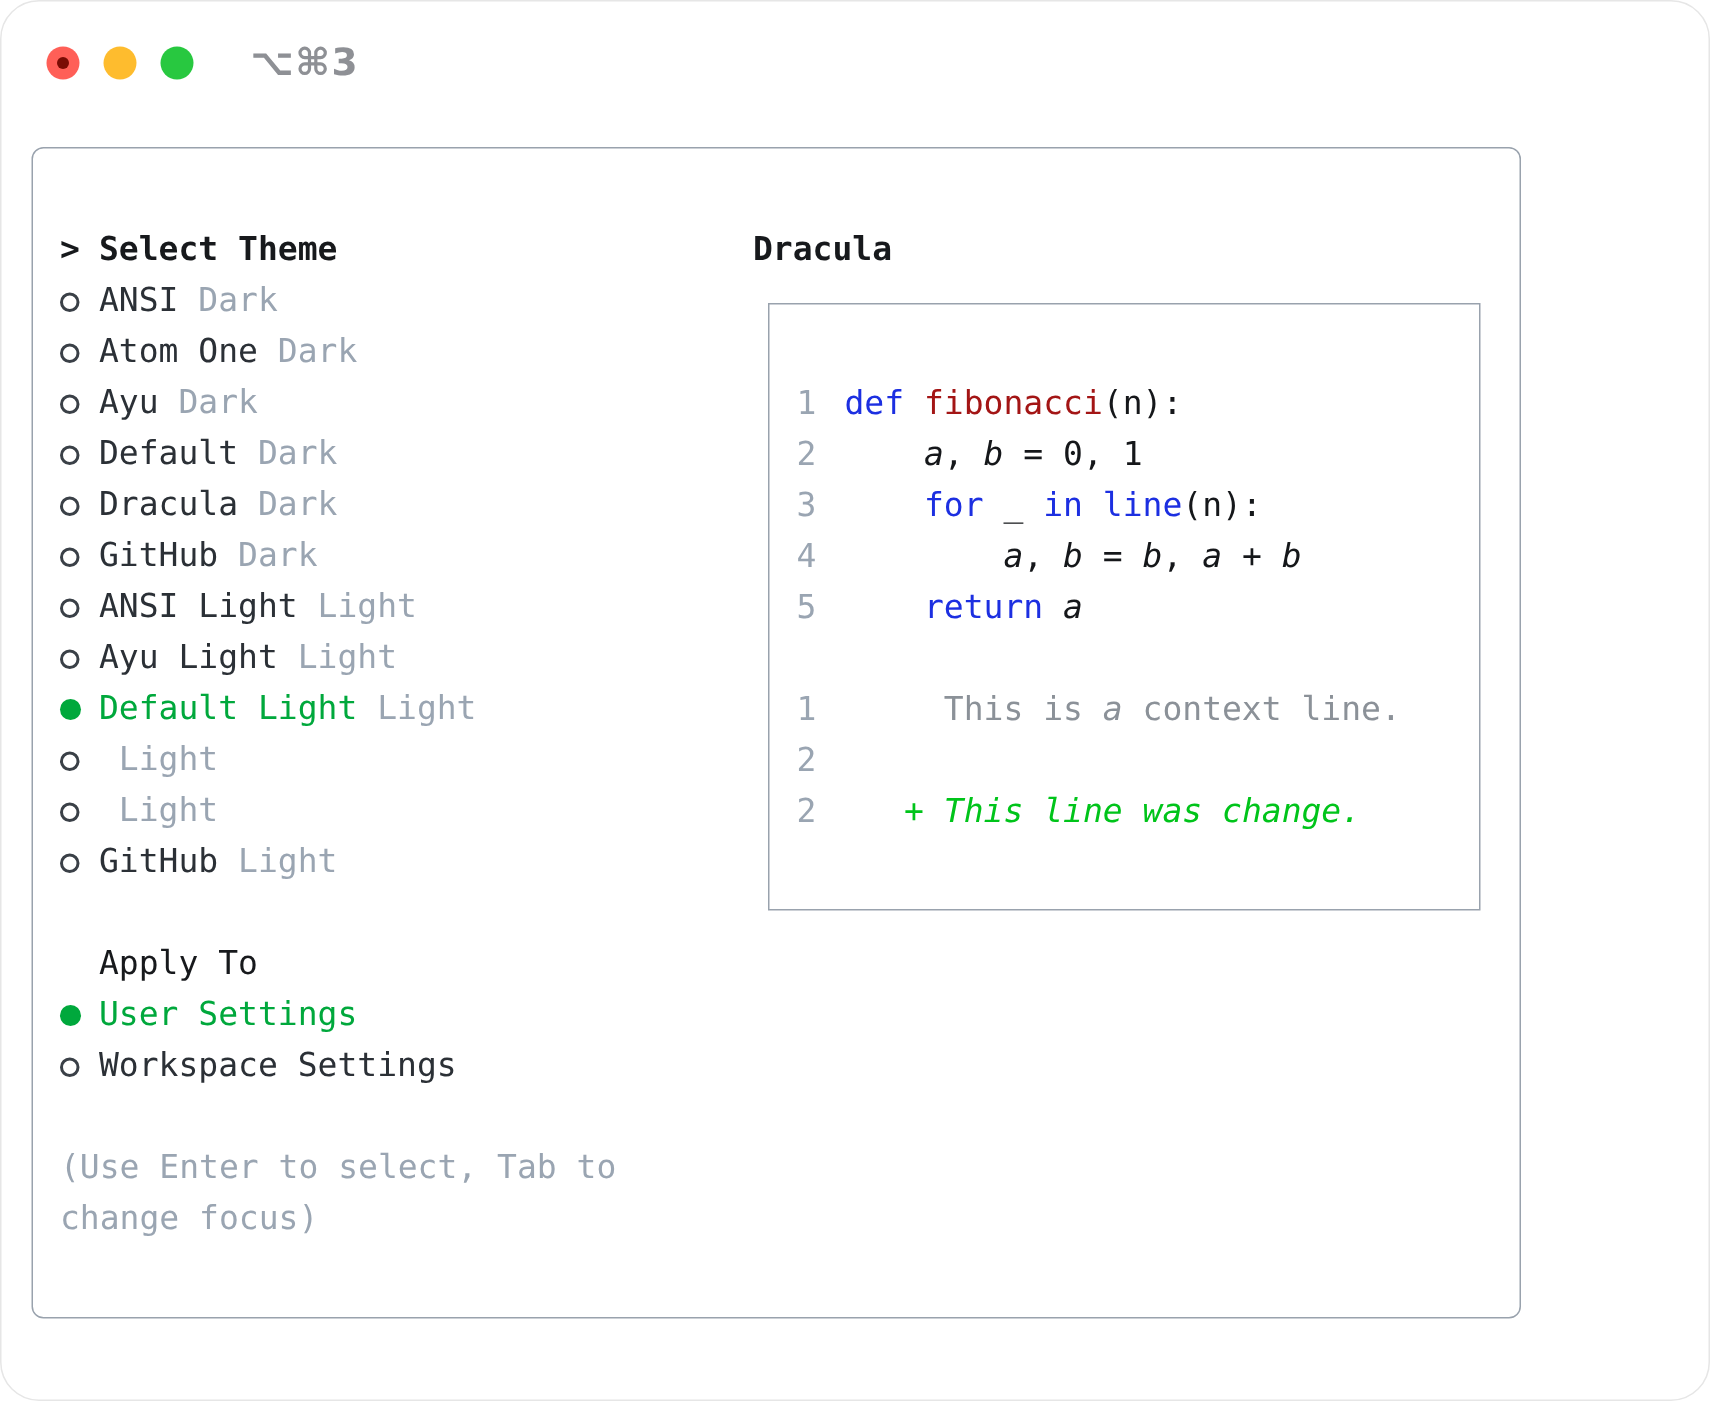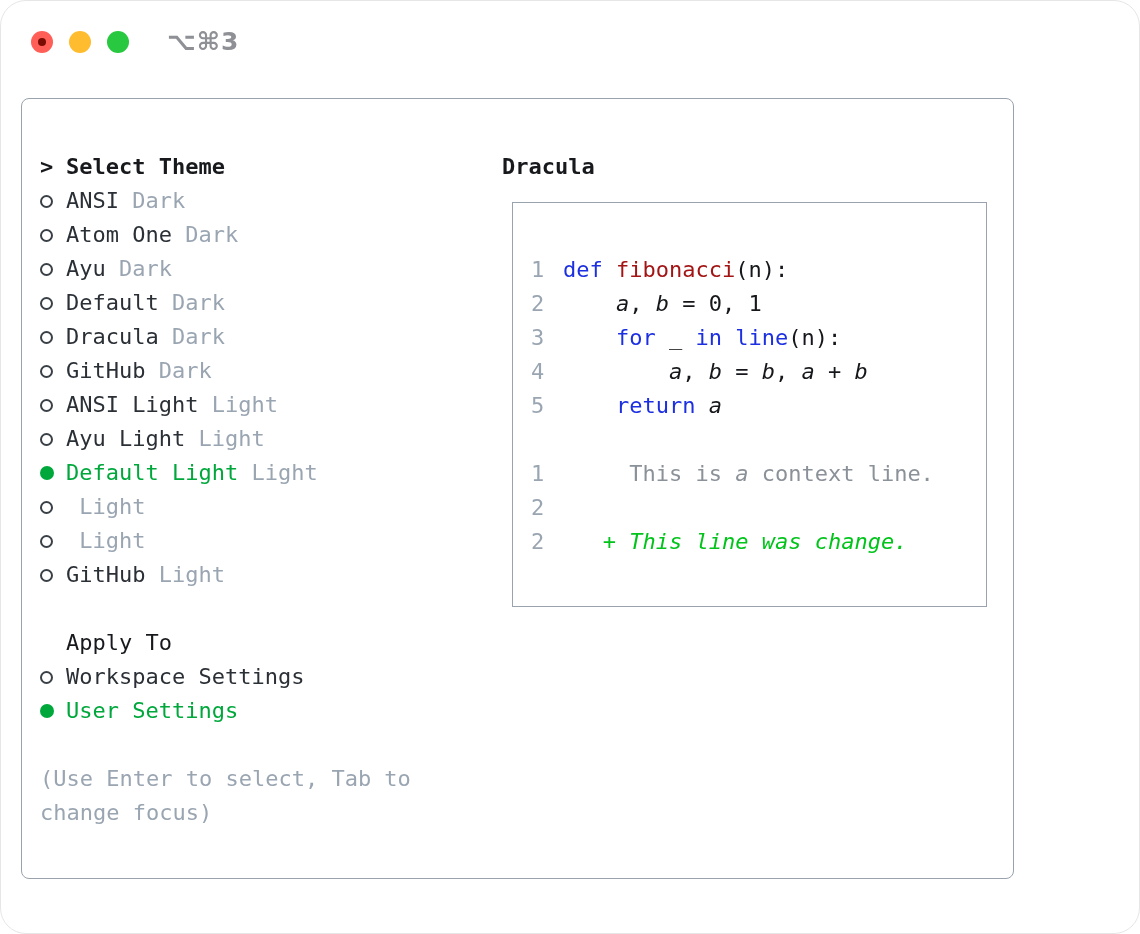--- a/index.html
+++ b/index.html
@@ -85,22 +85,22 @@
           <div class="row item"><span class="marker"><span class="radio"></span></span><span class="iname">GitHub</span><span class="tag"> Light</span></div>
         </div>
 
       <div class="spacer"></div>
 
       <div class="row apply-hdr">
         <span class="marker"></span><span>Apply To</span>
       </div>
 
       <div id="apply-list">
+          <div class="row item selected"><span class="marker"><span class="radio on"></span></span><span class="iname">User Settings</span></div>
           <div class="row item"><span class="marker"><span class="radio"></span></span><span class="iname">Workspace Settings</span></div>
-          <div class="row item selected"><span class="marker"><span class="radio on"></span></span><span class="iname">User Settings</span></div>
         </div>
 
       <div class="spacer"></div>
 
       <div class="help">(Use Enter to select, Tab to</div>
       <div class="help">change focus)</div>
     </div>
 
     <div class="preview-header">Dracula</div>
 

